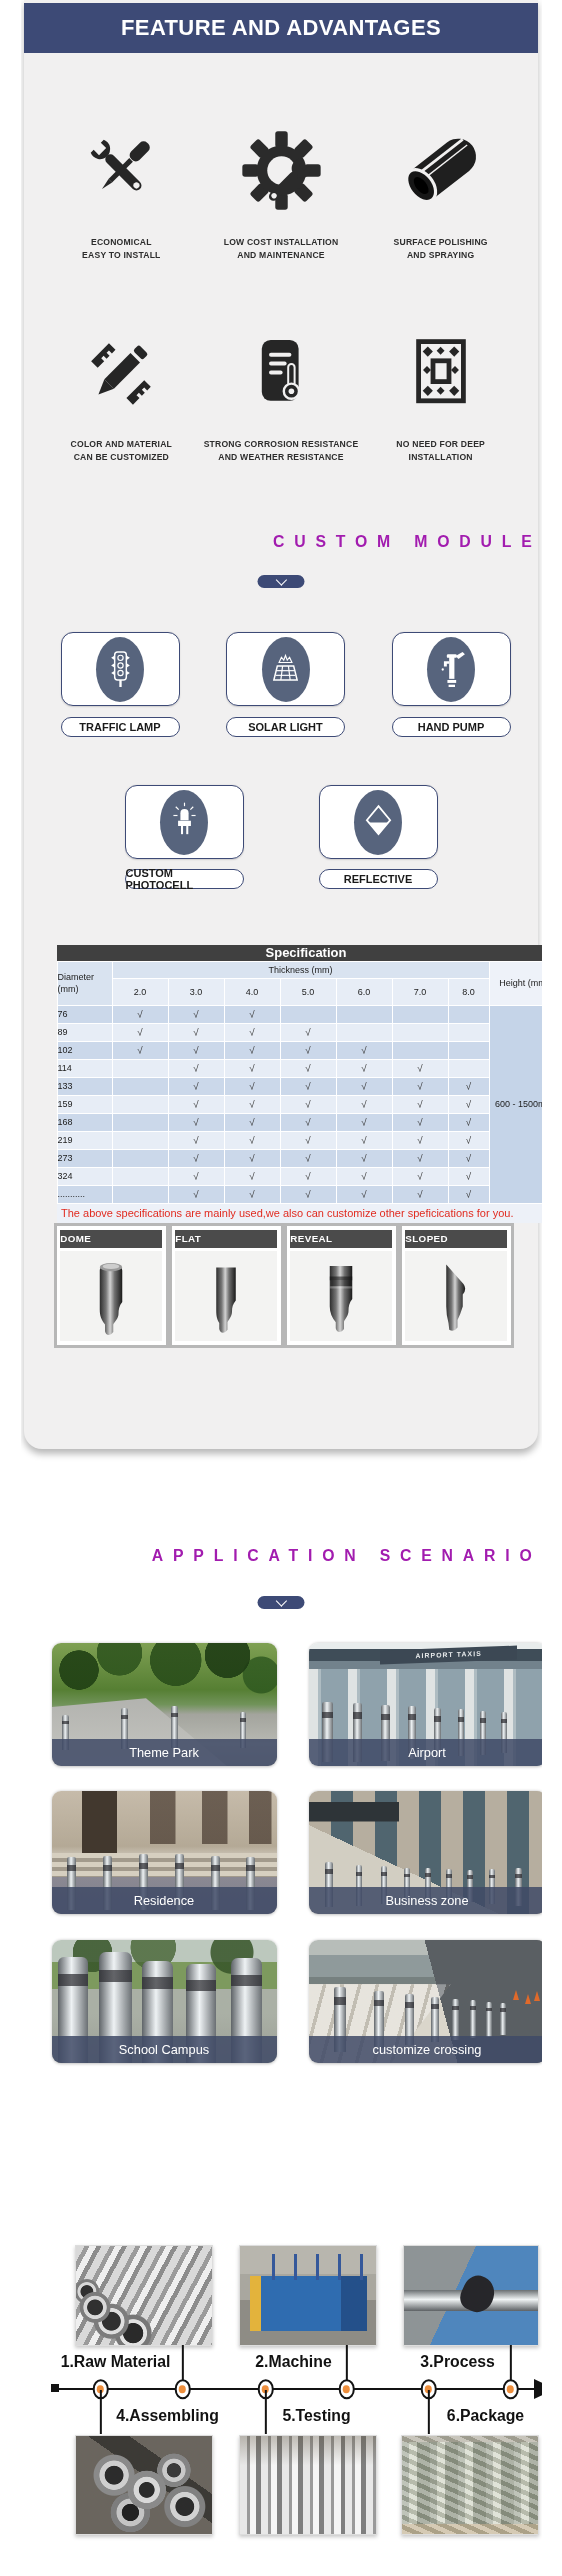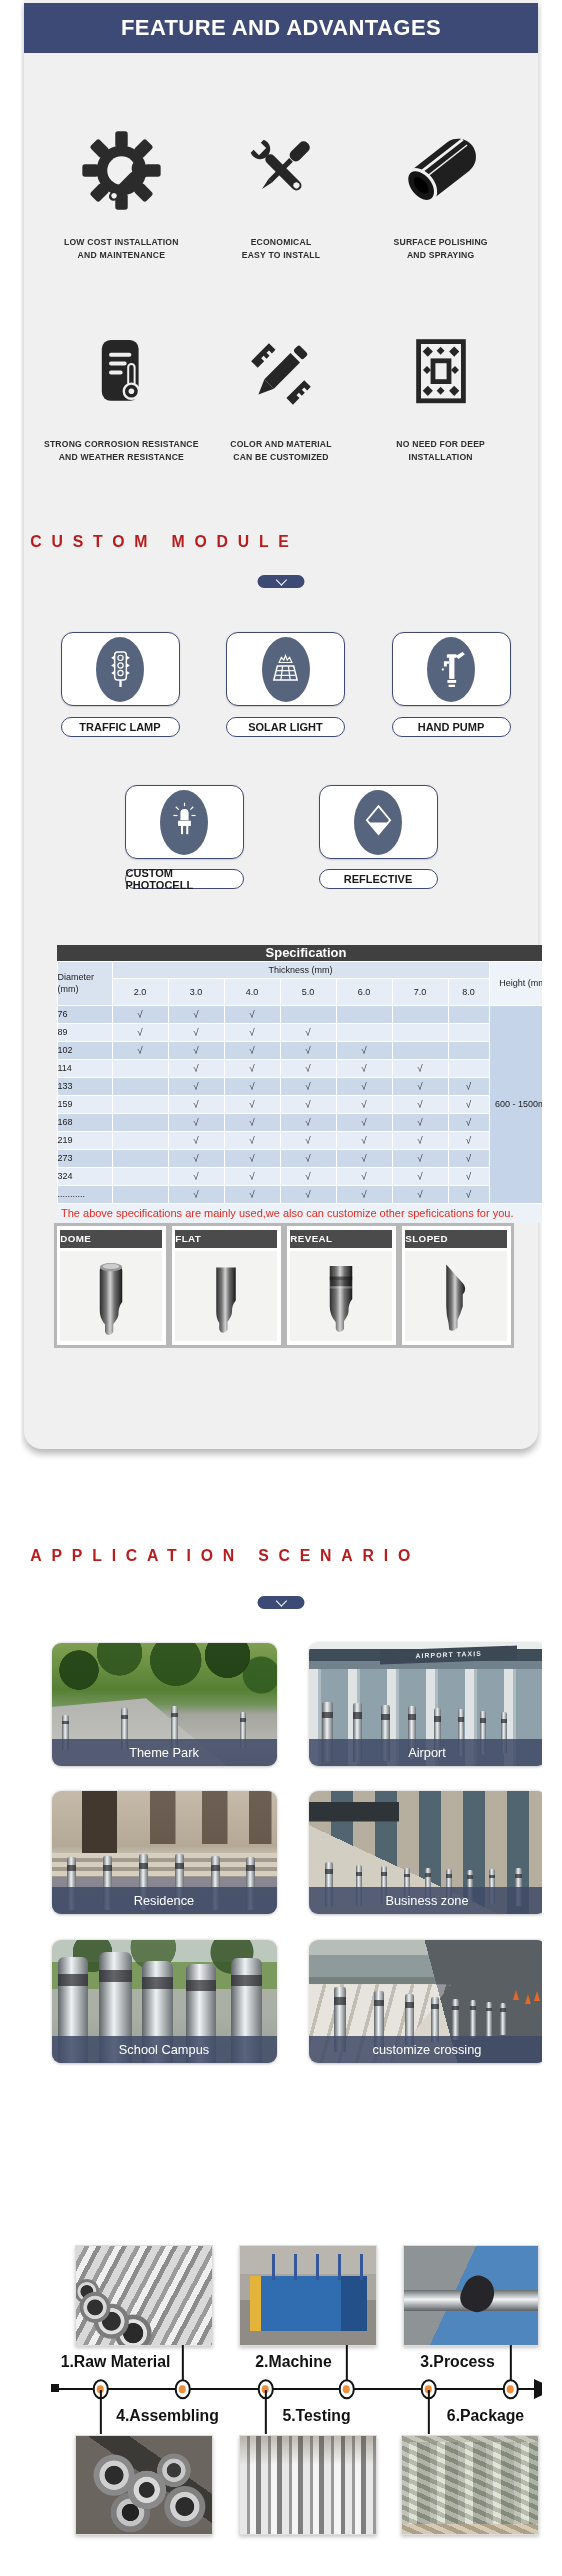--- a/index.html
+++ b/index.html
@@ -11,22 +11,22 @@
   .band{position:absolute;left:3.8px;right:3.8px;height:50px;background:#3d4a76;color:#fff;
         display:flex;align-items:center;justify-content:center;font-weight:700;font-size:22px;letter-spacing:0.4px;}
   .band1{top:3px;}
   
   .feature-row{position:absolute;left:21px;right:21px;display:flex;}
   .frow1{top:113px;} .frow2{top:315px;}
   .feature{flex:1;display:flex;flex-direction:column;align-items:center;}
   .icon-box{height:114px;display:flex;align-items:center;justify-content:center;}
   .fcap{margin-top:9px;text-align:center;font-size:8.6px;font-weight:700;color:#2d2d2d;line-height:1.55;letter-spacing:0.2px;}
   
-  .spaced-title{position:absolute;left:0;right:0;text-align:left;font-size:15.8px;font-weight:700;
-                color:#b91c1c;letter-spacing:9.8px;text-indent:9.8px;}
+  .spaced-title{position:absolute;left:0;right:0;text-align:right;font-size:15.8px;font-weight:700;
+                color:#a21caf;letter-spacing:9.8px;text-indent:9.8px;}
   .chev-pill{position:absolute;left:50%;transform:translateX(-50%);width:47px;height:12.8px;background:#3d4a76;
              border-radius:6.8px;display:flex;align-items:center;justify-content:center;}
   .chev{display:block;width:6.8px;height:6.8px;border-right:1.9px solid #fff;border-bottom:1.9px solid #fff;
         transform:rotate(45deg);margin-top:-3.8px;}
   
   .mod-row{position:absolute;display:flex;}
   .mrow1{top:632px;left:40px;right:31px;justify-content:space-between;}
   .mrow2{top:785px;left:0;right:0;justify-content:center;gap:75px;}
   .lrow1{top:717px;left:40px;right:31px;justify-content:space-between;}
   .lrow2{top:869px;left:0;right:0;justify-content:center;gap:75px;}
@@ -160,20 +160,42 @@
 
   <div class="grey-panel"></div>
 
   <div class="band band1">
     <span>FEATURE AND ADVANTAGES</span>
   </div>
 
   <div class="feature-row frow1">
     <div class="feature">
       <div class="icon-box">
+        <svg viewBox="0 0 100 100" width="84" height="84">
+          <g fill="#262626">
+            <g transform="rotate(45 50 50)">
+              <rect x="43" y="5" width="14" height="27" rx="6"></rect>
+              <rect x="47" y="33" width="6" height="35"></rect>
+              <path d="M47,68 L53,68 L50,82 Z"></path>
+            </g>
+            <g transform="rotate(-45 50 50)">
+              <path d="M39,10 a12,12 0 1 0 22,0 l-5,0 0,9 -12,0 0,-9 z"></path>
+              <rect x="44" y="26" width="12" height="56" rx="6"></rect>
+              <circle cx="50" cy="76" r="3.6" fill="#f1f0f0"></circle>
+            </g>
+          </g>
+        </svg>
+      </div>
+      <div class="fcap">
+        <div>ECONOMICAL</div>
+        <div>EASY TO INSTALL</div>
+      </div>
+    </div>
+    <div class="feature">
+      <div class="icon-box">
         <svg viewBox="0 0 100 100" width="89" height="89">
           <g fill="#2b2b2b">
             <rect x="43" y="6" width="14" height="18" rx="3"></rect>
             <rect x="43" y="6" width="14" height="18" rx="3" transform="rotate(45 50 50)"></rect>
             <rect x="43" y="6" width="14" height="18" rx="3" transform="rotate(90 50 50)"></rect>
             <rect x="43" y="6" width="14" height="18" rx="3" transform="rotate(135 50 50)"></rect>
             <rect x="43" y="6" width="14" height="18" rx="3" transform="rotate(180 50 50)"></rect>
             <rect x="43" y="6" width="14" height="18" rx="3" transform="rotate(225 50 50)"></rect>
             <rect x="43" y="6" width="14" height="18" rx="3" transform="rotate(270 50 50)"></rect>
             <rect x="43" y="6" width="14" height="18" rx="3" transform="rotate(315 50 50)"></rect>
@@ -187,77 +209,38 @@
           </g>
         </svg>
       </div>
       <div class="fcap">
         <div>LOW COST INSTALLATION</div>
         <div>AND MAINTENANCE</div>
       </div>
     </div>
     <div class="feature">
       <div class="icon-box">
-        <svg viewBox="0 0 100 100" width="84" height="84">
-          <g fill="#262626">
-            <g transform="rotate(45 50 50)">
-              <rect x="43" y="5" width="14" height="27" rx="6"></rect>
-              <rect x="47" y="33" width="6" height="35"></rect>
-              <path d="M47,68 L53,68 L50,82 Z"></path>
-            </g>
-            <g transform="rotate(-45 50 50)">
-              <path d="M39,10 a12,12 0 1 0 22,0 l-5,0 0,9 -12,0 0,-9 z"></path>
-              <rect x="44" y="26" width="12" height="56" rx="6"></rect>
-              <circle cx="50" cy="76" r="3.6" fill="#f1f0f0"></circle>
-            </g>
-          </g>
-        </svg>
-      </div>
-      <div class="fcap">
-        <div>ECONOMICAL</div>
-        <div>EASY TO INSTALL</div>
-      </div>
-    </div>
-    <div class="feature">
-      <div class="icon-box">
         <svg viewBox="0 0 100 100" width="90" height="90">
           <g transform="rotate(-38 50 50)">
             <rect x="8" y="30" width="86" height="40" rx="20" fill="#1f1f1f"></rect>
             <line x1="24" y1="38" x2="90" y2="38" stroke="#f1f0f0" stroke-width="3"></line>
             <line x1="24" y1="46" x2="90" y2="46" stroke="#f1f0f0" stroke-width="1.6"></line>
             <ellipse cx="22" cy="50" rx="13" ry="20" fill="#161616" stroke="#f1f0f0" stroke-width="3.5"></ellipse>
             <ellipse cx="22" cy="50" rx="6" ry="11" fill="#000"></ellipse>
           </g>
         </svg>
       </div>
       <div class="fcap">
         <div>SURFACE POLISHING</div>
         <div>AND SPRAYING</div>
       </div>
     </div>
   </div>
 
   <div class="feature-row frow2">
-    <div class="feature">
-      <div class="icon-box">
-        <svg viewBox="0 0 100 100" width="80" height="80">
-          <rect x="26" y="10" width="46" height="76" rx="11" fill="#262626"></rect>
-          <rect x="35" y="26" width="28" height="5" rx="2.5" fill="#f1f0f0"></rect>
-          <rect x="35" y="37" width="22" height="5" rx="2.5" fill="#f1f0f0"></rect>
-          <rect x="35" y="48" width="17" height="5" rx="2.5" fill="#f1f0f0"></rect>
-          <rect x="59" y="40" width="8" height="28" rx="4" fill="#262626" stroke="#f1f0f0" stroke-width="2.5"></rect>
-          <circle cx="63" cy="74" r="9.5" fill="#262626" stroke="#f1f0f0" stroke-width="3"></circle>
-          <circle cx="63" cy="74" r="3.5" fill="#f1f0f0"></circle>
-        </svg>
-      </div>
-      <div class="fcap">
-        <div>STRONG CORROSION RESISTANCE</div>
-        <div>AND WEATHER RESISTANCE</div>
-      </div>
-    </div>
     <div class="feature">
       <div class="icon-box">
         <svg viewBox="0 0 100 100" width="84" height="84">
           <g fill="#262626">
             <g transform="rotate(45 50 50)">
               <rect x="42" y="12" width="16" height="10" rx="3"></rect>
               <rect x="42" y="26" width="16" height="44"></rect>
               <path d="M42,70 L58,70 L50,88 Z"></path>
             </g>
             <g transform="rotate(-45 30 30)">
@@ -265,20 +248,37 @@
             </g>
             <g transform="rotate(-45 72 74)">
               <path d="M56,68 h30 v11 h-6 v-5 h-4 v5 h-5 v-5 h-4 v5 h-11 z"></path>
             </g>
           </g>
         </svg>
       </div>
       <div class="fcap">
         <div>COLOR AND MATERIAL</div>
         <div>CAN BE CUSTOMIZED</div>
+      </div>
+    </div>
+    <div class="feature">
+      <div class="icon-box">
+        <svg viewBox="0 0 100 100" width="80" height="80">
+          <rect x="26" y="10" width="46" height="76" rx="11" fill="#262626"></rect>
+          <rect x="35" y="26" width="28" height="5" rx="2.5" fill="#f1f0f0"></rect>
+          <rect x="35" y="37" width="22" height="5" rx="2.5" fill="#f1f0f0"></rect>
+          <rect x="35" y="48" width="17" height="5" rx="2.5" fill="#f1f0f0"></rect>
+          <rect x="59" y="40" width="8" height="28" rx="4" fill="#262626" stroke="#f1f0f0" stroke-width="2.5"></rect>
+          <circle cx="63" cy="74" r="9.5" fill="#262626" stroke="#f1f0f0" stroke-width="3"></circle>
+          <circle cx="63" cy="74" r="3.5" fill="#f1f0f0"></circle>
+        </svg>
+      </div>
+      <div class="fcap">
+        <div>STRONG CORROSION RESISTANCE</div>
+        <div>AND WEATHER RESISTANCE</div>
       </div>
     </div>
     <div class="feature">
       <div class="icon-box">
         <svg viewBox="0 0 100 100" width="80" height="80">
           <rect x="22" y="12" width="56" height="74" fill="none" stroke="#262626" stroke-width="6"></rect>
           <rect x="40" y="36" width="20" height="26" fill="none" stroke="#262626" stroke-width="6"></rect>
           <g fill="#262626">
             <rect x="29" y="20" width="9" height="9" transform="rotate(45 33.5 24.5)"></rect>
             <rect x="62" y="20" width="9" height="9" transform="rotate(45 66.5 24.5)"></rect>

